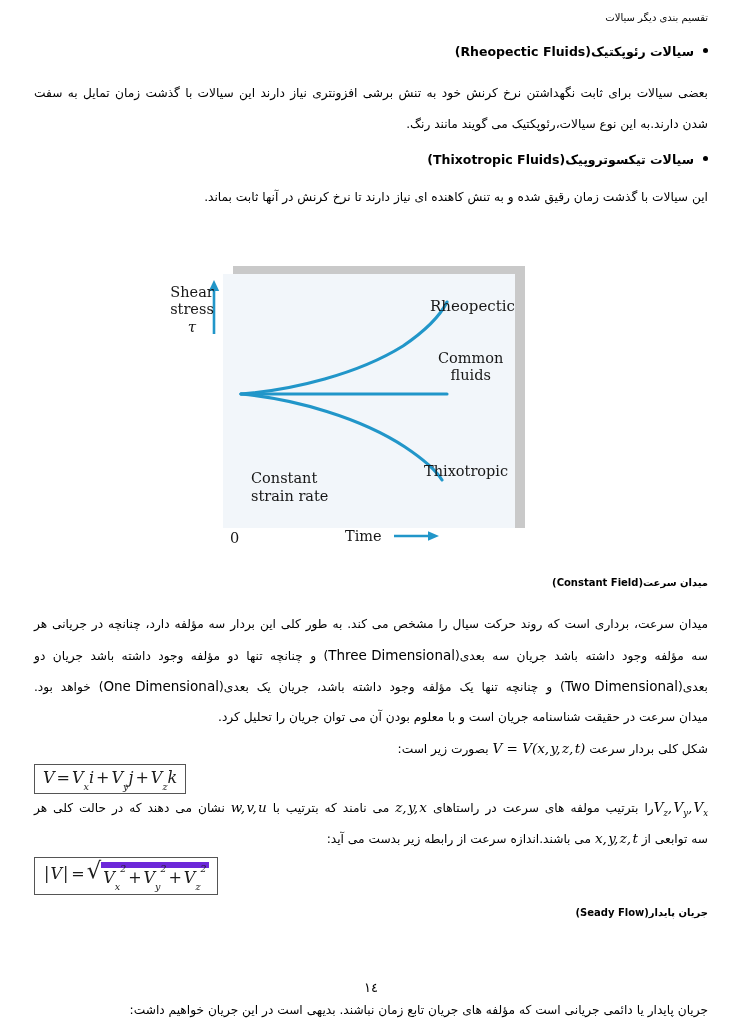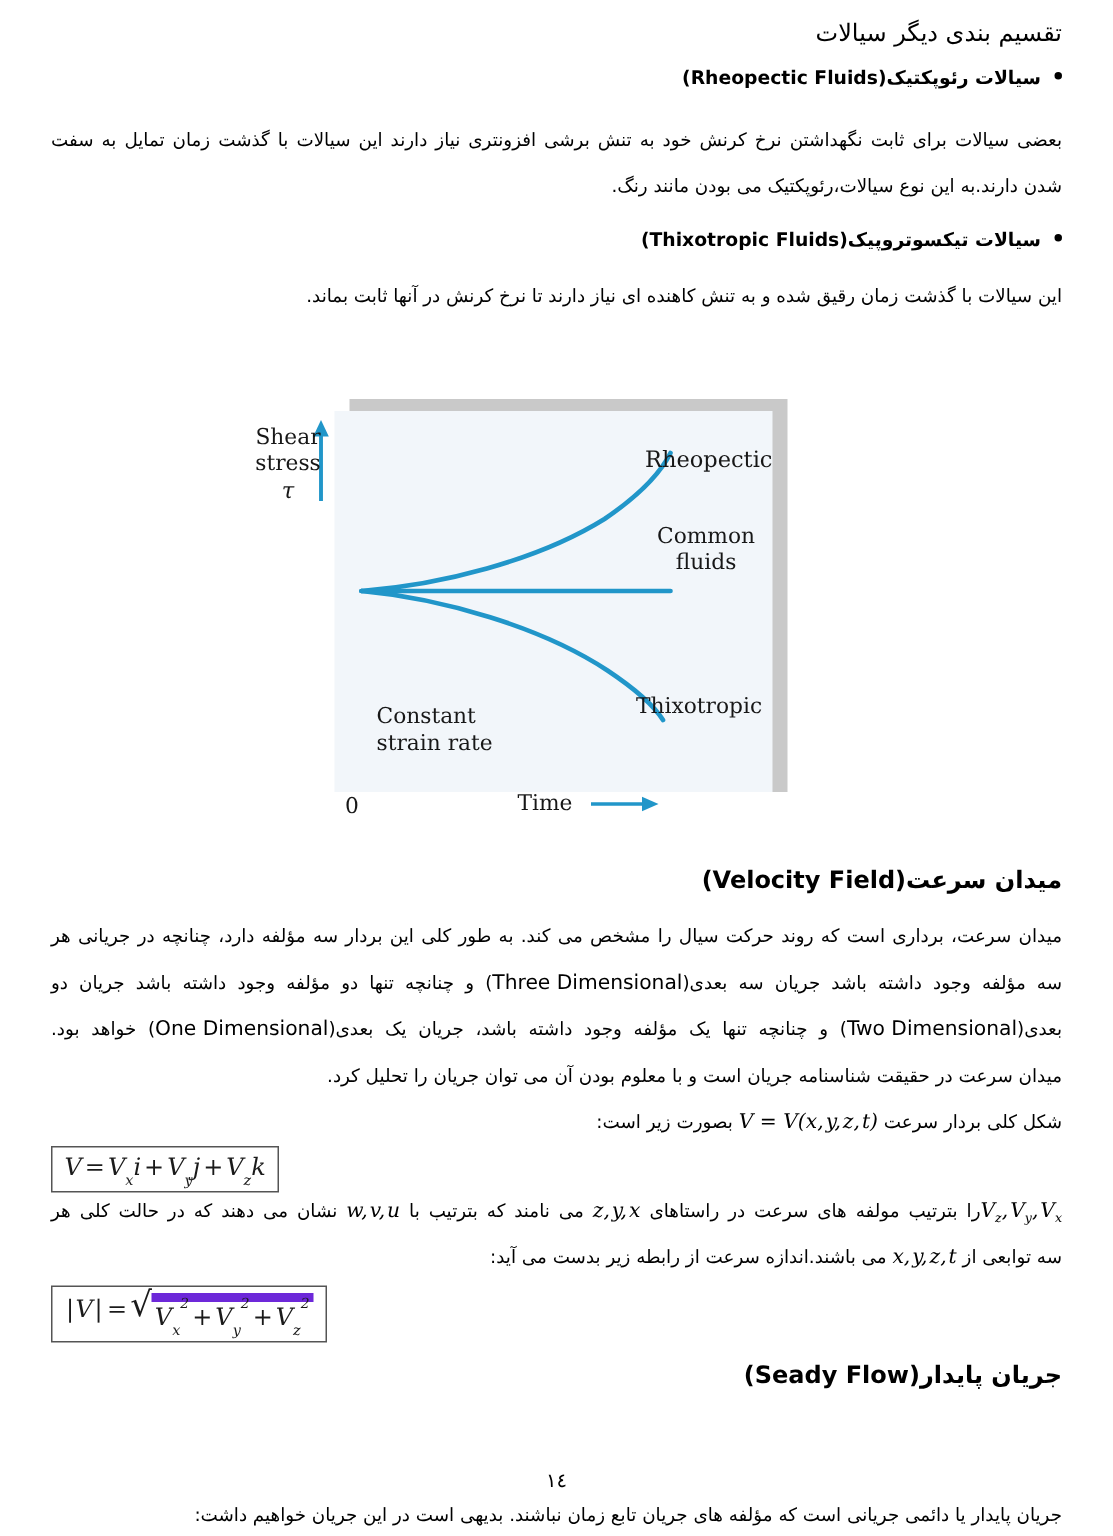--- a/index.html
+++ b/index.html
@@ -29,21 +29,21 @@
   
   .rtl-block {
     direction: rtl;
     text-align: right;
     unicode-bidi: isolate;
   }
 
   .heading-plain {
     position: absolute;
     right: 34px;
-    font-size: 16px;
+    font-size: 10px;
     line-height: 1.5;
     font-weight: 400;
     letter-spacing: 0;
   }
 
   .bullet-row {
     position: absolute;
     right: 34px;
     display: flex;
     flex-direction: row;
@@ -209,21 +209,21 @@
 
   <div class="heading-plain rtl-block" style="top:10px;">تقسیم بندی دیگر سیالات</div>
 
   <div class="bullet-row" style="top:44px;">
     <span class="bullet-dot"></span>
     <span class="bullet-label rtl-block">سیالات رئوپکتیک(Rheopectic Fluids)</span>
   </div>
 
   <div class="para rtl-block" style="top:78px;">بعضی سیالات برای ثابت نگهداشتن نرخ کرنش خود به تنش برشی افزونتری نیاز دارند این سیالات با گذشت زمان تمایل به سفت</div>
 
-  <div class="para rtl-block last-right" style="top:109px;">شدن دارند.به این نوع سیالات،رئوپکتیک می بودن مانند رنگ.</div>
+  <div class="para rtl-block last-right" style="top:109px;">شدن دارند.به این نوع سیالات،رئوپکتیک می گویند مانند رنگ.</div>
 
   <div class="bullet-row" style="top:152px;">
     <span class="bullet-dot"></span>
     <span class="bullet-label rtl-block">سیالات تیکسوتروپیک(Thixotropic Fluids)</span>
   </div>
 
   <div class="para rtl-block last-right" style="top:182px;">این سیالات با گذشت زمان رقیق شده و به تنش کاهنده ای نیاز دارند تا نرخ کرنش در آنها ثابت بماند.</div>
 
   <div class="figure">
     <div class="fig-shadow"></div>
@@ -266,21 +266,21 @@
     <div class="fig-label lbl-constant">
       <span>Constant</span><br>
       <span>strain rate</span>
     </div>
 
     <div class="fig-label lbl-zero">0</div>
 
     <div class="fig-label lbl-time">Time</div>
   </div>
 
-  <div class="heading-plain rtl-block" style="top:575px; font-weight:700;">میدان سرعت(Velocity Field)</div>
+  <div class="heading-plain rtl-block" style="top:575px; font-weight:700;">میدان سرعت(Constant Field)</div>
 
   <div class="para rtl-block" style="top:609px;">میدان سرعت، برداری است که روند حرکت سیال را مشخص می کند. به طور کلی این بردار سه مؤلفه دارد، چنانچه در جریانی هر</div>
 
   <div class="para rtl-block" style="top:640px;">
     <span>سه مؤلفه وجود داشته باشد جریان سه بعدی(</span><span class="mathinline" style="font-style:normal;font-family:'DejaVu Sans',sans-serif;">Three Dimensional</span><span>) و چنانچه تنها دو مؤلفه وجود داشته باشد جریان دو</span>
   </div>
 
   <div class="para rtl-block" style="top:671px;">
     <span>بعدی(</span><span class="mathinline" style="font-style:normal;font-family:'DejaVu Sans',sans-serif;">Two Dimensional</span><span>) و چنانچه تنها یک مؤلفه وجود داشته باشد، جریان یک بعدی(</span><span class="mathinline" style="font-style:normal;font-family:'DejaVu Sans',sans-serif;">One Dimensional</span><span>) خواهد بود.</span>
   </div>

